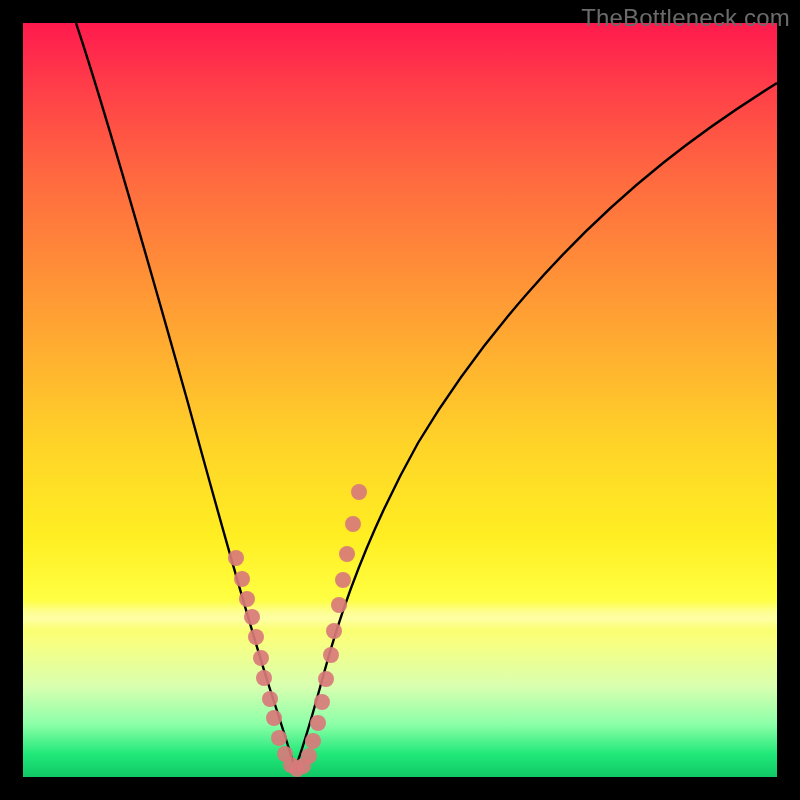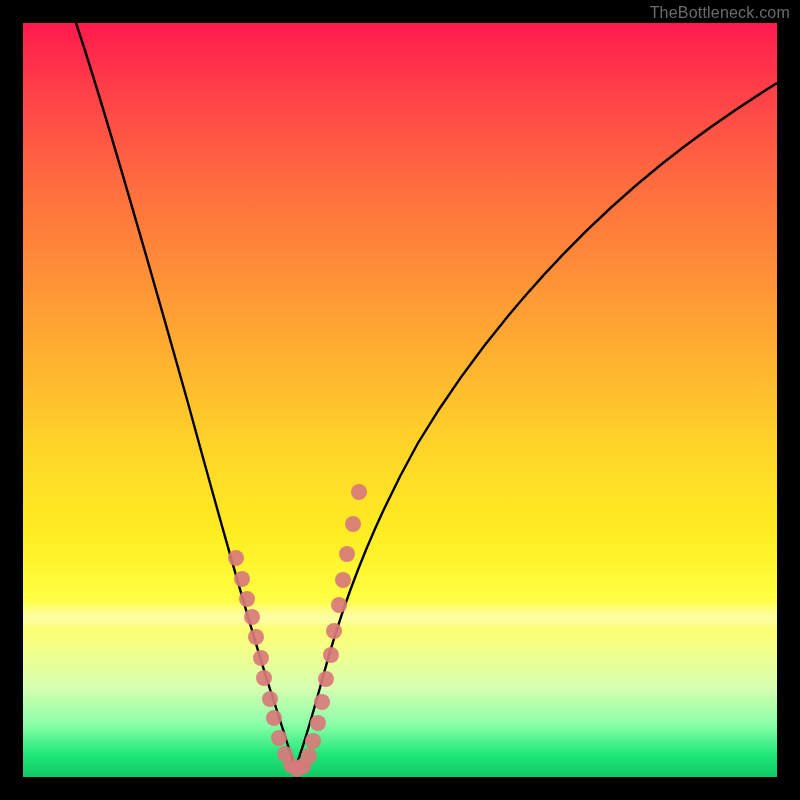--- a/index.html
+++ b/index.html
@@ -47,21 +47,21 @@
       rgba(255,255,200,0.55) 40%,
       rgba(255,255,200,0.65) 60%,
       rgba(255,255,200,0) 100%
     );
   }
   .watermark {
     position: absolute;
     top: 4px;
     right: 10px;
     color: #6b6b6b;
-    font-size: 16px;
+    font-size: 24px;
     font-weight: 500;
     letter-spacing: 0.2px;
     user-select: none;
   }
   svg {
     position: absolute;
     left: 0;
     top: 0;
   }
 </style>

